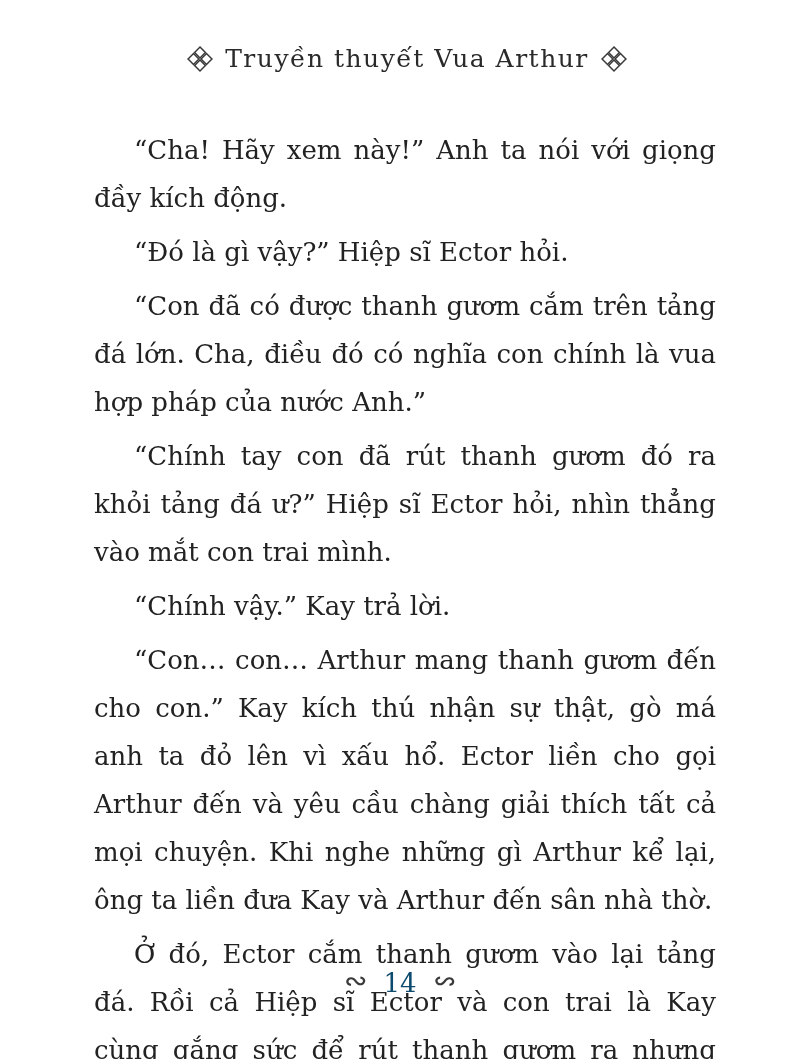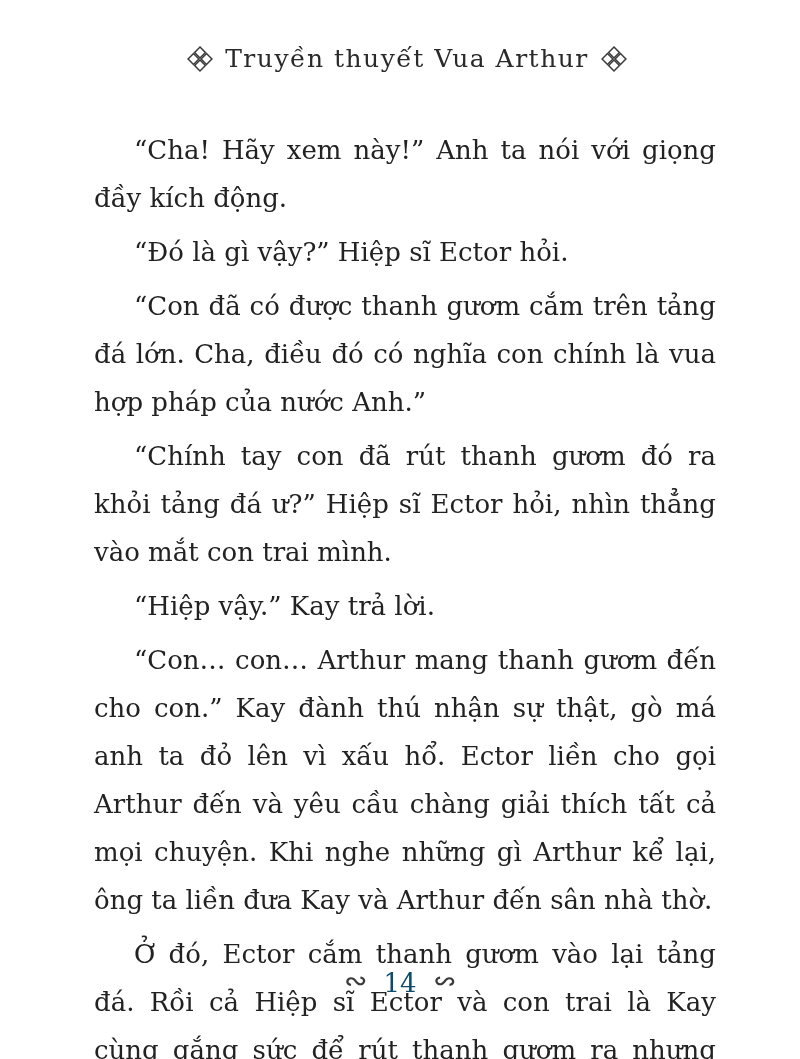--- a/index.html
+++ b/index.html
@@ -90,22 +90,22 @@
         <path d="M11 12 L6 7 L1 12 L6 17 Z"></path>
       </svg>
     </span>
   </div>
 
   <div class="page-body">
     <p>“Cha! Hãy xem này!” Anh ta nói với giọng đầy kích động.</p>
     <p>“Đó là gì vậy?” Hiệp sĩ Ector hỏi.</p>
     <p>“Con đã có được thanh gươm cắm trên tảng đá lớn. Cha, điều đó có nghĩa con chính là vua hợp pháp của nước Anh.”</p>
     <p>“Chính tay con đã rút thanh gươm đó ra khỏi tảng đá ư?” Hiệp sĩ Ector hỏi, nhìn thẳng vào mắt con trai mình.</p>
-    <p>“Hiệp vậy.” Kay trả lời.</p>
-    <p>“Con… con… Arthur mang thanh gươm đến cho con.” Kay đành thú nhận sự thật, gò má anh ta đỏ lên vì xấu hổ. Ector liền cho gọi Arthur đến và yêu cầu chàng giải thích tất cả mọi chuyện. Khi nghe những gì Arthur kể lại, ông ta liền đưa Kay và Arthur đến sân nhà thờ.</p>
+    <p>“Chính vậy.” Kay trả lời.</p>
+    <p>“Con… con… Arthur mang thanh gươm đến cho con.” Kay kích thú nhận sự thật, gò má anh ta đỏ lên vì xấu hổ. Ector liền cho gọi Arthur đến và yêu cầu chàng giải thích tất cả mọi chuyện. Khi nghe những gì Arthur kể lại, ông ta liền đưa Kay và Arthur đến sân nhà thờ.</p>
     <p>Ở đó, Ector cắm thanh gươm vào lại tảng đá. Rồi cả Hiệp sĩ Ector và con trai là Kay cùng gắng sức để rút thanh gươm ra nhưng thanh gươm cứ gắn chặt vào đó như thể nó đã ở đó hàng ngàn năm rồi vậy.</p>
   </div>
 
   <div class="page-footer">
     <span class="swirl">∾</span>
     <span class="page-number">14</span>
     <span class="swirl mirrored">∾</span>
   </div>
 
 </div>

